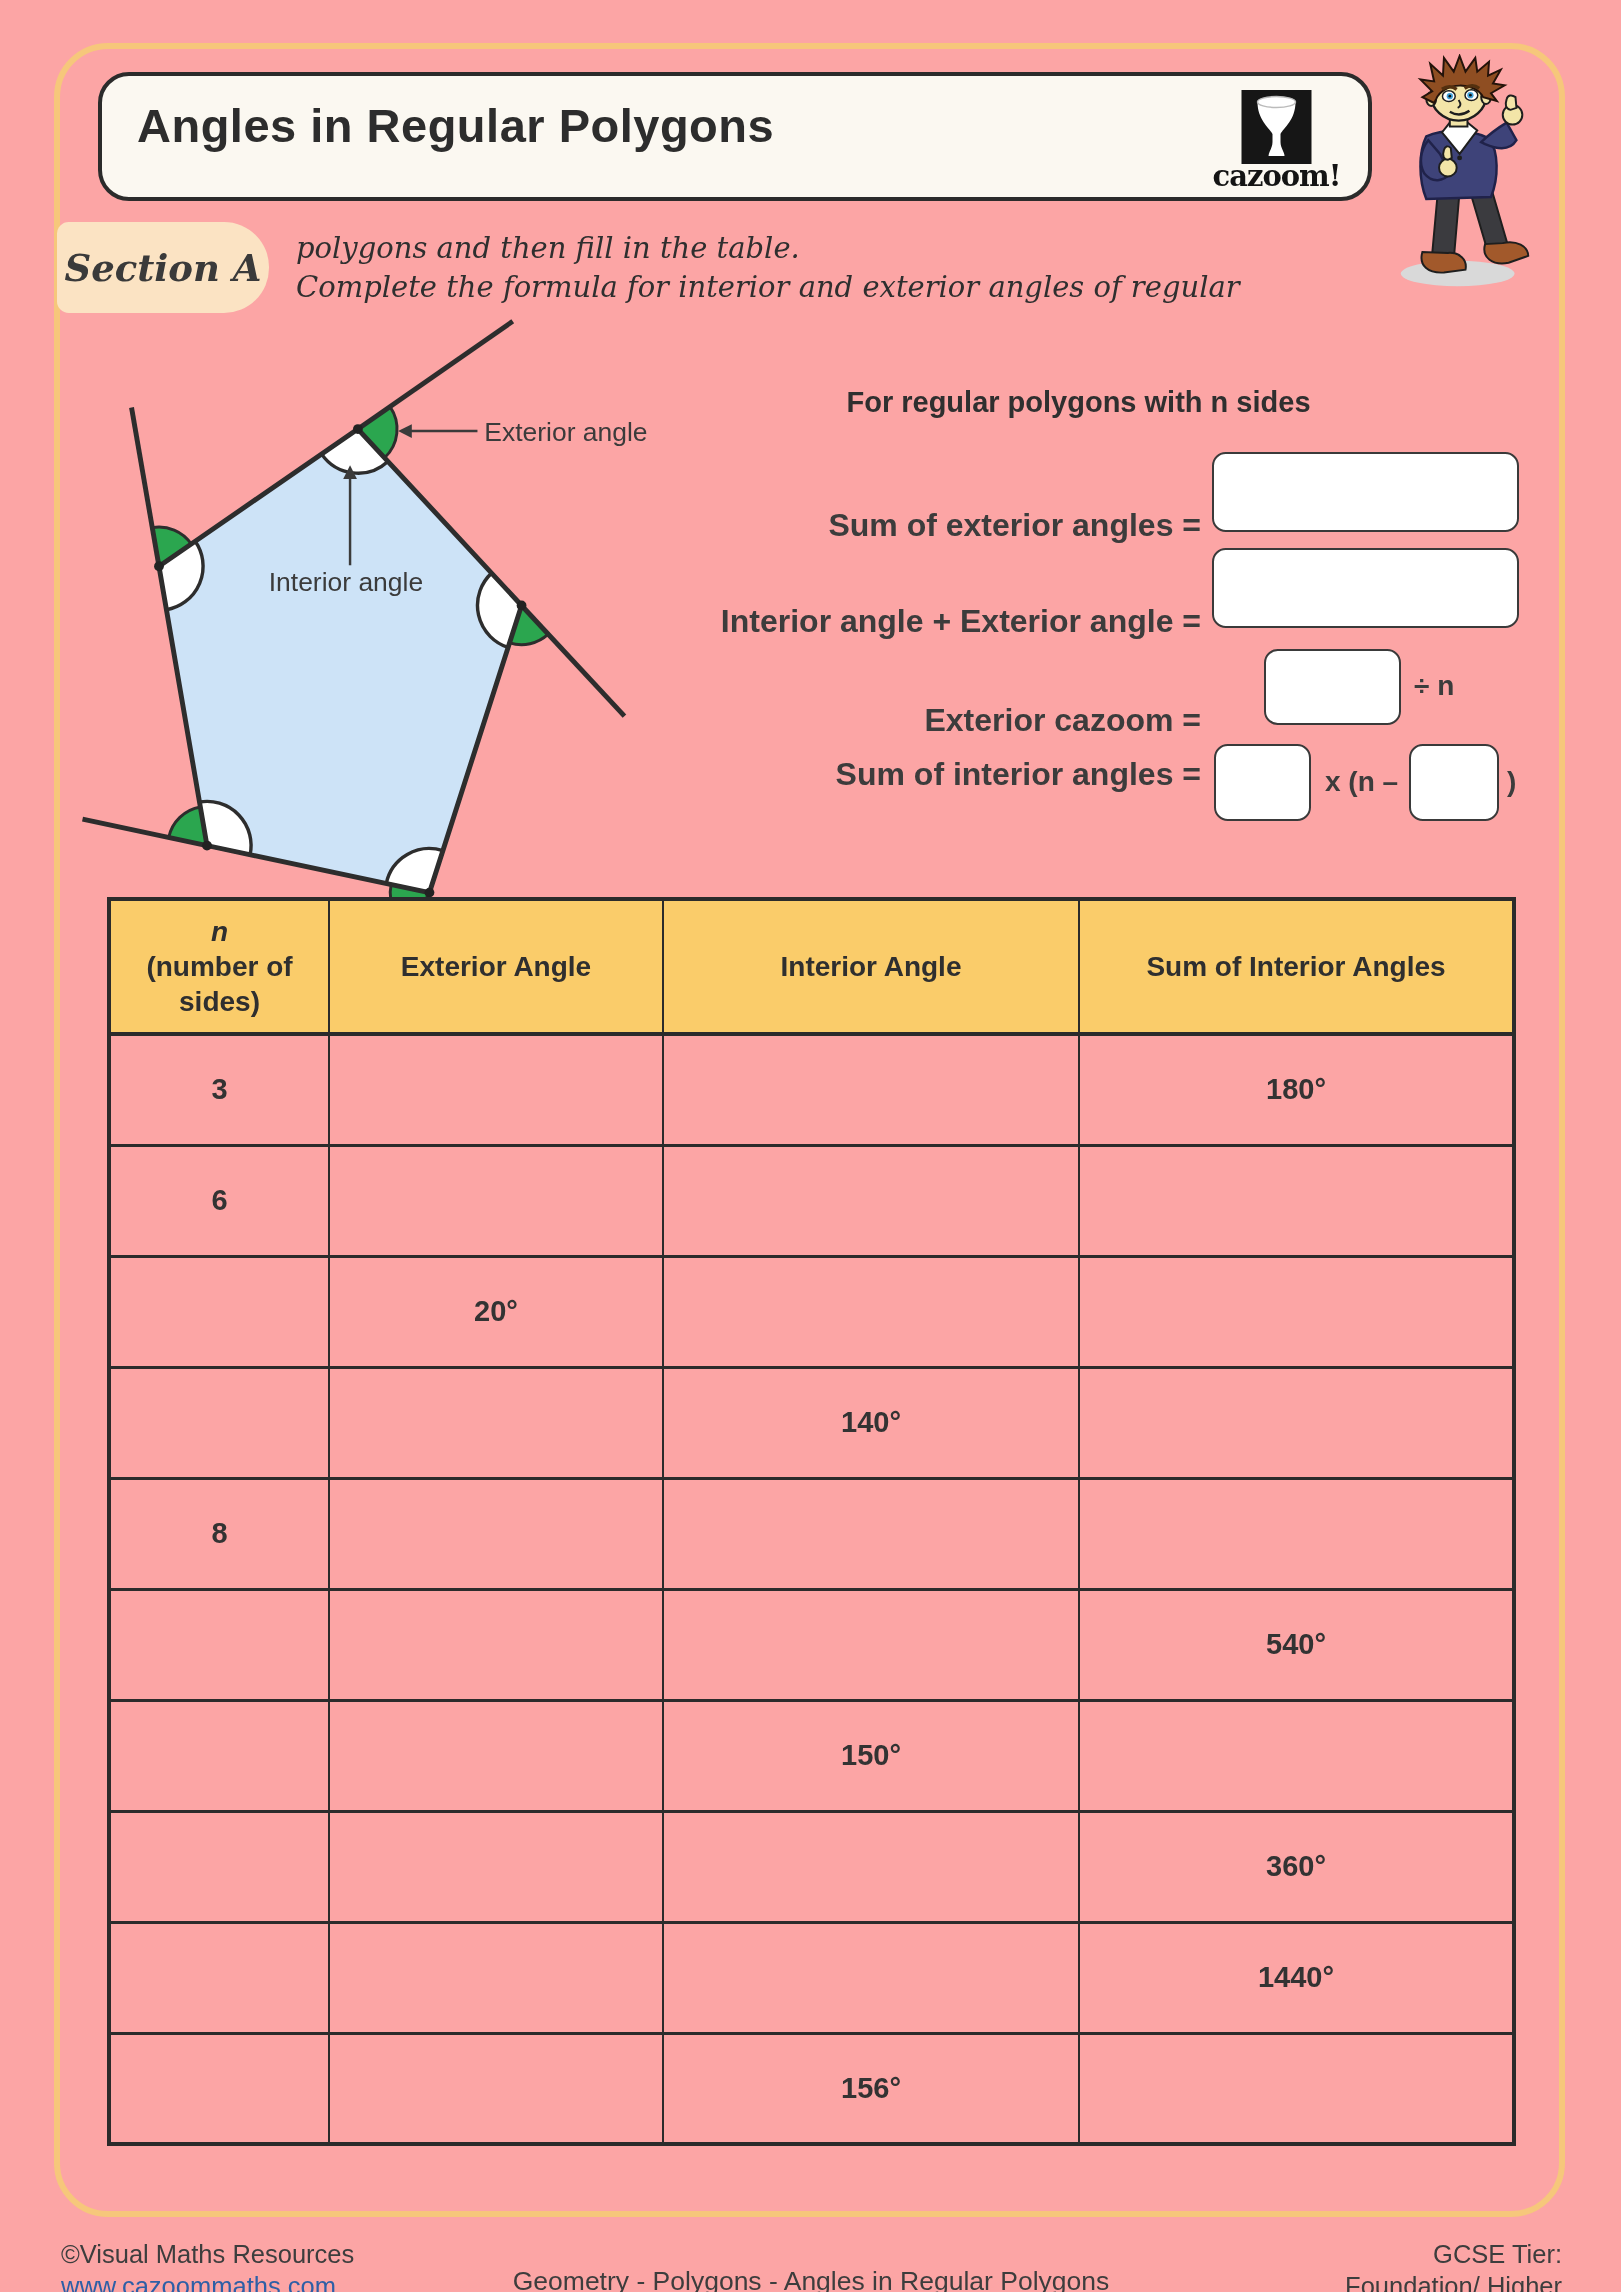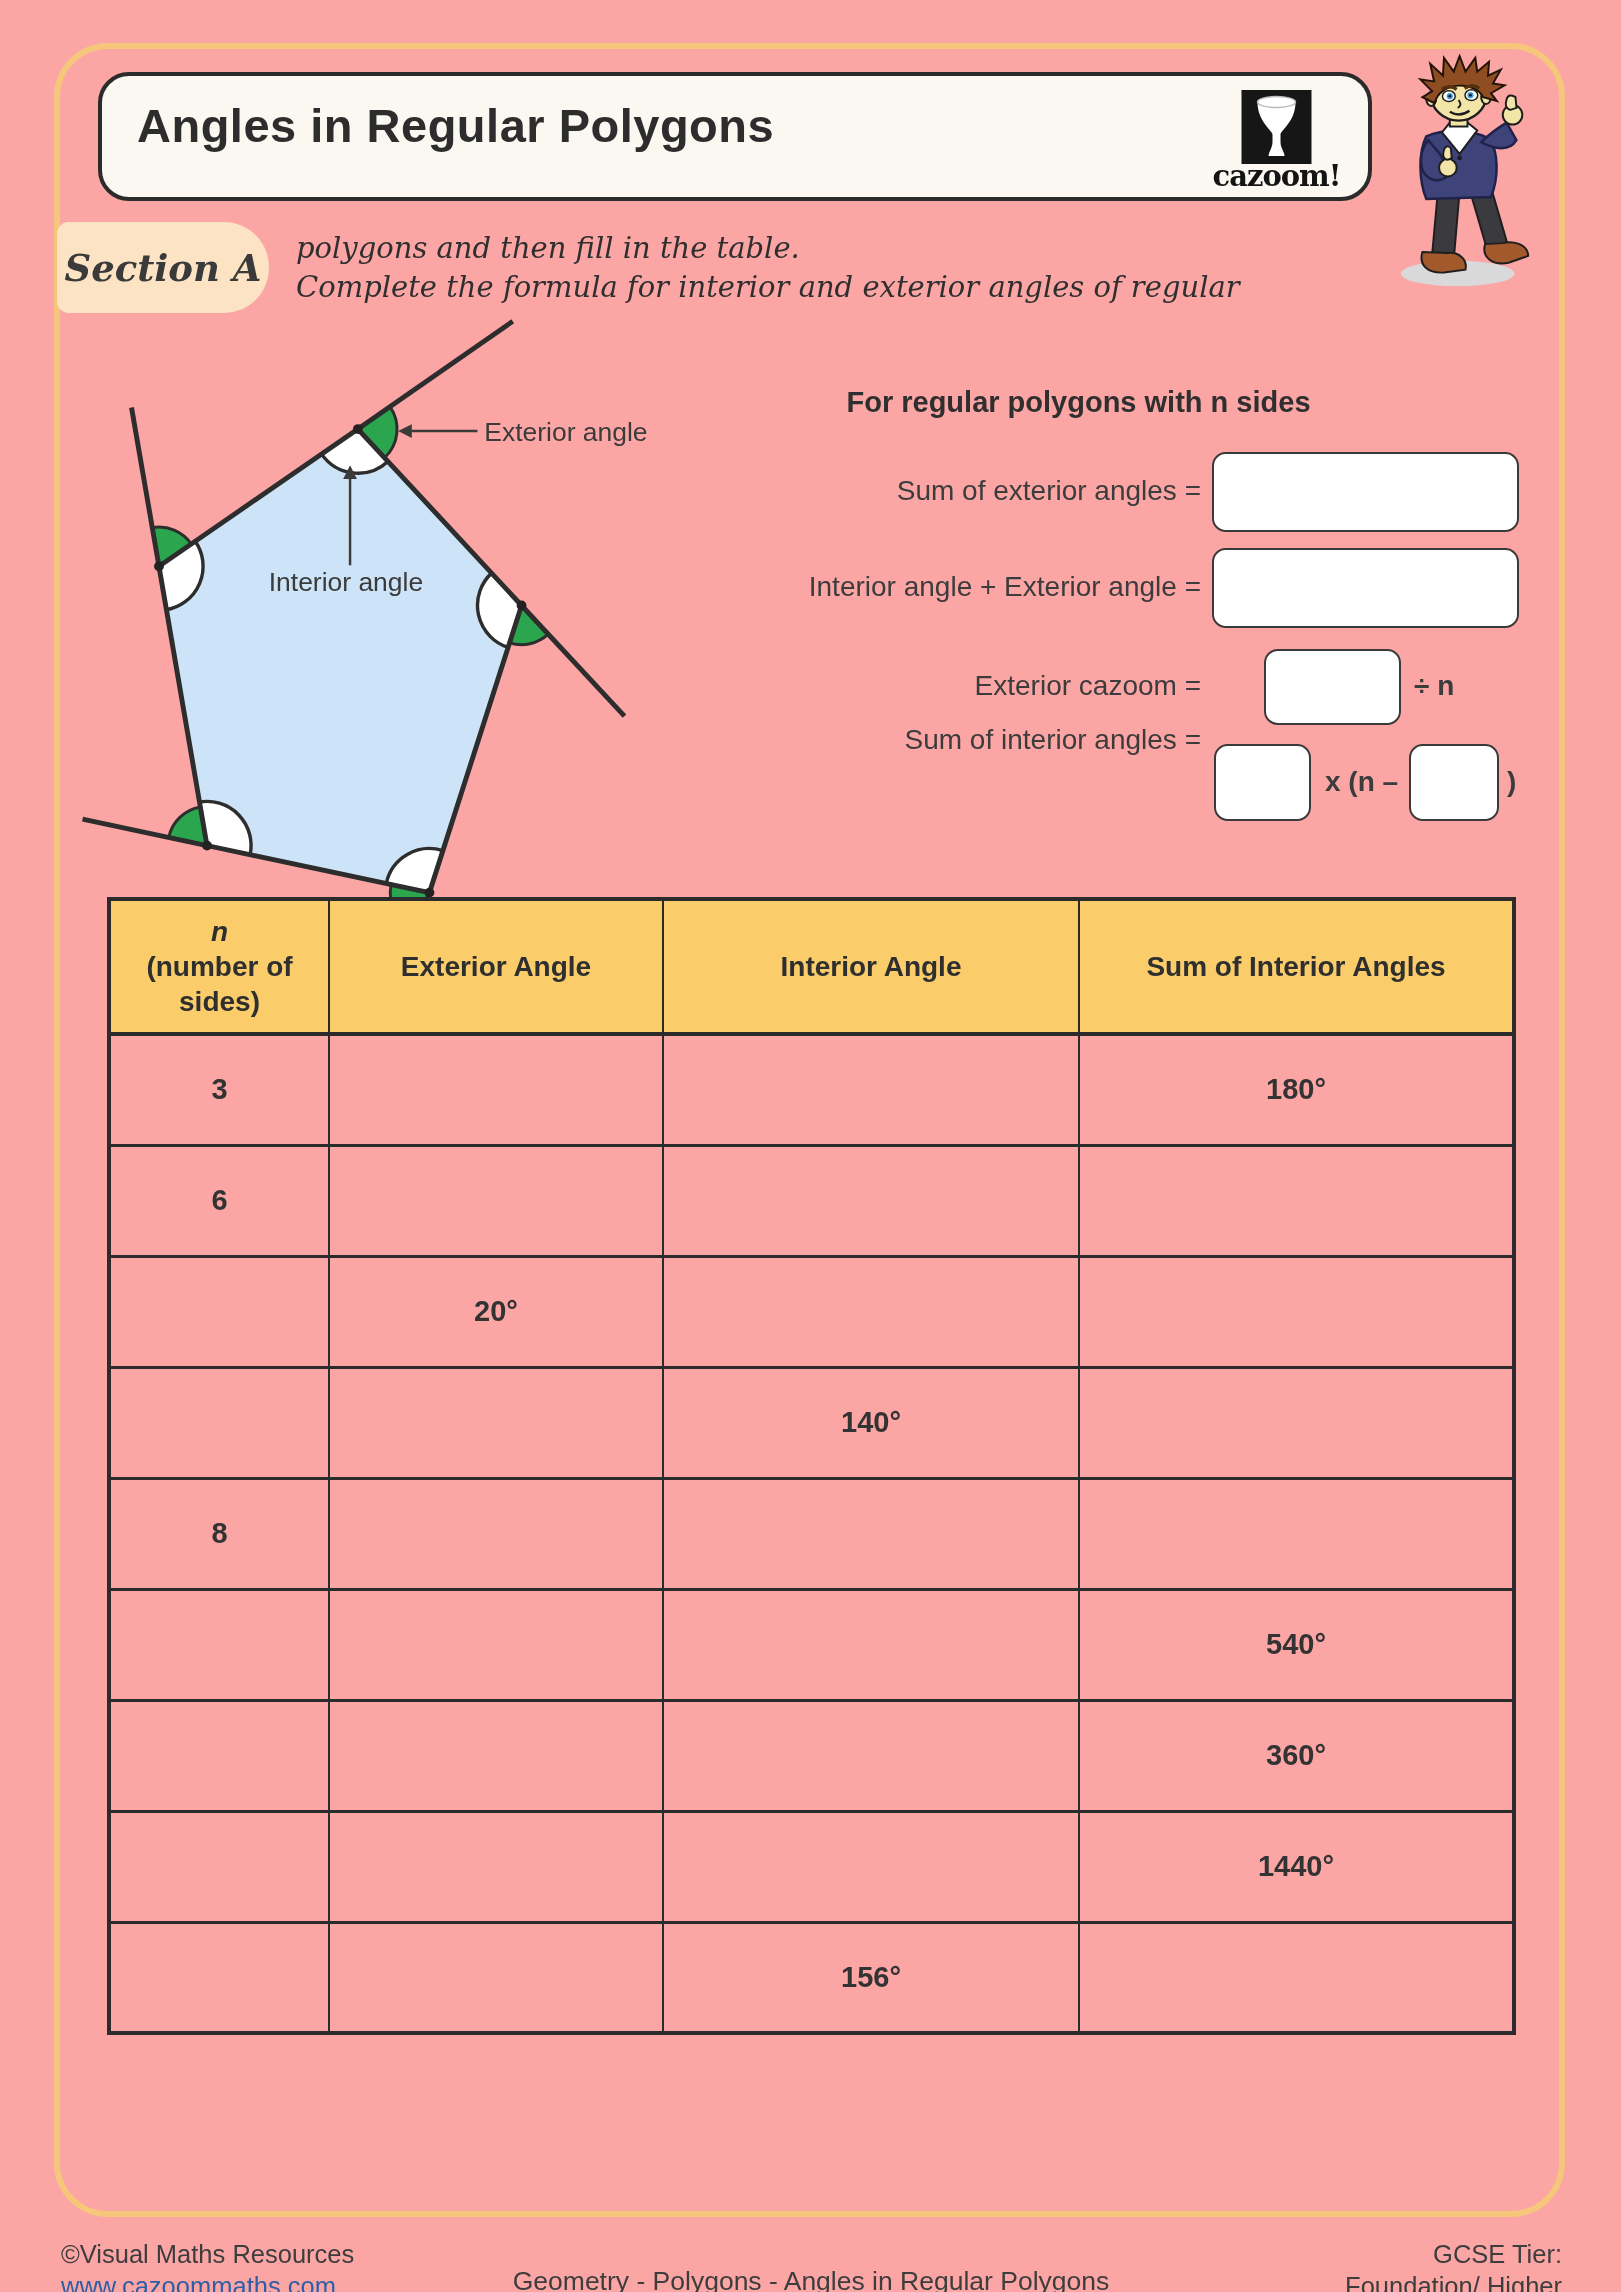--- a/index.html
+++ b/index.html
@@ -22,21 +22,21 @@
       border-radius:11.8px 45px 45px 11.8px;display:flex;align-items:center;justify-content:center;}
   .section-chip span{font-family:"DejaVu Serif",serif;font-style:italic;font-weight:bold;font-size:37px;color:#3a3a3a;}
   .instructions{position:absolute;left:296px;top:229px;width:980px;
       font-family:"DejaVu Serif",serif;font-style:italic;font-size:29px;line-height:39px;color:#2f2f2f;}
 
   .diagram-svg{position:absolute;left:59px;top:319px;width:637px;height:716px;}
   .diagram-svg text{font-family:"Liberation Sans",sans-serif;font-size:27px;fill:#3b3b3b;}
 
   .formula-heading{position:absolute;left:647px;top:386px;width:863px;text-align:center;
       font-size:29px;font-weight:bold;color:#2f2f2f;}
-  .f-label{position:absolute;left:294px;width:907px;text-align:right;font-size:28px;font-weight:normal;color:#3c3c3c;}
+  .f-label{position:absolute;left:294px;width:907px;text-align:right;font-size:32px;font-weight:bold;color:#3c3c3c;margin-top:32px;}
   .f-box{position:absolute;background:#fff;border:2px solid #3a3a3a;border-radius:13.7px;}
   .f-text{position:absolute;font-size:28px;font-weight:bold;color:#3c3c3c;}
 
   .answers-table{position:absolute;left:107px;top:897px;width:1405px;border-collapse:collapse;table-layout:fixed;}
   .answers-table th,.answers-table td{border:2.9px solid #2b2b2b;text-align:center;vertical-align:middle;padding:0;}
   .answers-table{border:4.9px solid #2b2b2b;}
   .answers-table thead tr{height:135px;}
   .answers-table thead th{background:#FACC6A;font-size:28px;font-weight:bold;color:#2f2f2f;
       line-height:35px;border-bottom:4.9px solid #2b2b2b;}
   .answers-table tbody tr{height:111px;}
@@ -214,20 +214,26 @@
       </tr>
       <tr>
         <td></td>
         <td></td>
         <td></td>
         <td>540°</td>
       </tr>
       <tr>
         <td></td>
         <td></td>
+        <td>150°</td>
+        <td></td>
+      </tr>
+      <tr>
+        <td></td>
+        <td></td>
         <td></td>
         <td>360°</td>
       </tr>
       <tr>
         <td></td>
         <td></td>
         <td></td>
         <td>1440°</td>
       </tr>
       <tr>

